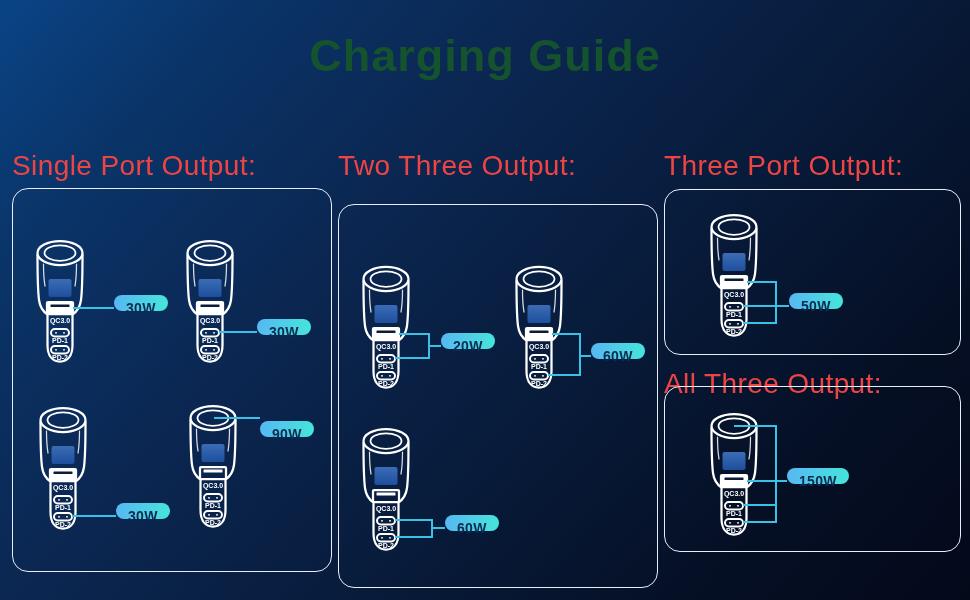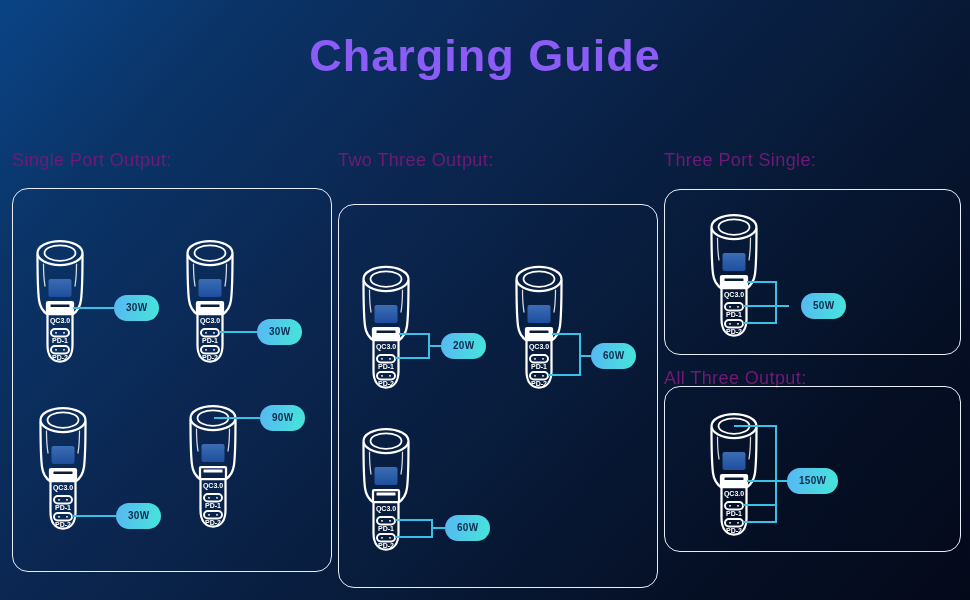--- a/index.html
+++ b/index.html
@@ -3,35 +3,35 @@
 <meta charset="utf-8">
 <style>
   html,body{margin:0;padding:0;}
   body{
     width:970px;height:600px;position:relative;overflow:hidden;
     font-family:"Liberation Sans",sans-serif;
     background:linear-gradient(132deg,#0a4486 0%,#0a3468 16%,#0b2752 36%,#081c3c 58%,#050f24 82%,#04091a 100%);
   }
   .title{
     position:absolute;left:0;top:30px;width:970px;text-align:center;
-    color:#8b5cf6;font-size:45px;font-weight:800;letter-spacing:1px;margin:0;
+    color:#14532d;font-size:45px;font-weight:800;letter-spacing:1px;margin:0;
   }
   .heading{
-    position:absolute;margin:0;color:#701a75;font-size:18px;font-weight:400;letter-spacing:.4px;
+    position:absolute;margin:0;color:#ef4444;font-size:28px;font-weight:400;letter-spacing:.4px;
   }
   .panel{
     position:absolute;border:1.5px solid #e9edf8;border-radius:16px;background:transparent;
   }
   .charger{position:absolute;width:70px;height:125px;}
   .lh{position:absolute;height:2px;background:#39c2e5;}
   .lv{position:absolute;width:2px;background:#39c2e5;}
   .badge{
-    position:absolute;height:26px;line-height:26px;padding:0 12px;border-radius:13px;
+    position:absolute;height:16px;line-height:26px;padding:0 12px;border-radius:13px;
     background:linear-gradient(100deg,#57b7f3 0%,#45e6da 100%);
-    color:#0d2b50;font-size:10px;font-weight:bold;letter-spacing:.3px;
+    color:#0d2b50;font-size:14px;font-weight:bold;letter-spacing:.3px;
   }
   svg text{font-family:"Liberation Sans",sans-serif;fill:#ffffff;font-weight:bold;text-anchor:middle;}
 </style>
 </head>
 <body>
 
 <svg width="0" height="0" style="position:absolute" aria-hidden="true">
   <defs>
     <linearGradient id="screenGrad" x1="0" y1="0" x2="0" y2="1">
       <stop offset="0" stop-color="#3b6cb4"></stop>
@@ -89,21 +89,21 @@
       </g>
       <text x="70" y="242" font-size="14">PD-2</text>
     </symbol>
   </defs>
 </svg>
 
 <h1 class="title">Charging Guide</h1>
 
 <h2 class="heading" style="left:12px;top:150px;">Single Port Output:</h2>
 <h2 class="heading" style="left:338px;top:150px;">Two Three Output:</h2>
-<h2 class="heading" style="left:664px;top:150px;">Three Port Single:</h2>
+<h2 class="heading" style="left:664px;top:150px;">Three Port Output:</h2>
 <h2 class="heading" style="left:664px;top:368px;">All Three Output:</h2>
 
 <section class="panel" style="left:12px;top:188px;width:318px;height:382px;">
 
   <svg class="charger" style="left:12px;top:50px;">
       <use href="#charger-a"></use>
     </svg>
   <div class="lh" style="left:60px;top:118px;width:41px;"></div>
   <div class="badge" style="left:101px;top:106px;">30W</div>
 
@@ -116,21 +116,21 @@
   <svg class="charger" style="left:15px;top:217px;">
       <use href="#charger-a"></use>
     </svg>
   <div class="lh" style="left:59px;top:326px;width:44px;"></div>
   <div class="badge" style="left:103px;top:314px;">30W</div>
 
   <svg class="charger" style="left:165px;top:215px;">
       <use href="#charger-b"></use>
     </svg>
   <div class="lh" style="left:201px;top:228px;width:46px;"></div>
-  <div class="badge" style="left:247px;top:216px;">90W</div>
+  <div class="badge" style="left:247px;top:232px;">90W</div>
 </section>
 
 <section class="panel" style="left:338px;top:204px;width:318px;height:382px;">
 
   <svg class="charger" style="left:12px;top:60px;">
       <use href="#charger-a"></use>
     </svg>
   <div class="lh" style="left:60px;top:128px;width:29px;"></div>
   <div class="lh" style="left:56px;top:152px;width:33px;"></div>
   <div class="lv" style="left:89px;top:128px;height:26px;"></div>
@@ -158,21 +158,21 @@
 
 <section class="panel" style="left:664px;top:189px;width:295px;height:164px;">
   <svg class="charger" style="left:34px;top:23px;">
       <use href="#charger-a"></use>
     </svg>
   <div class="lh" style="left:82px;top:91px;width:28px;"></div>
   <div class="lh" style="left:78px;top:115px;width:32px;"></div>
   <div class="lh" style="left:78px;top:132px;width:32px;"></div>
   <div class="lv" style="left:110px;top:91px;height:43px;"></div>
   <div class="lh" style="left:110px;top:115px;width:14px;"></div>
-  <div class="badge" style="left:136px;top:103px;">50W</div>
+  <div class="badge" style="left:124px;top:103px;">50W</div>
 </section>
 
 <section class="panel" style="left:664px;top:386px;width:295px;height:164px;">
   <svg class="charger" style="left:34px;top:25px;">
       <use href="#charger-a"></use>
     </svg>
   <div class="lh" style="left:69px;top:38px;width:41px;"></div>
   <div class="lh" style="left:82px;top:93px;width:28px;"></div>
   <div class="lh" style="left:78px;top:117px;width:32px;"></div>
   <div class="lh" style="left:78px;top:134px;width:32px;"></div>

